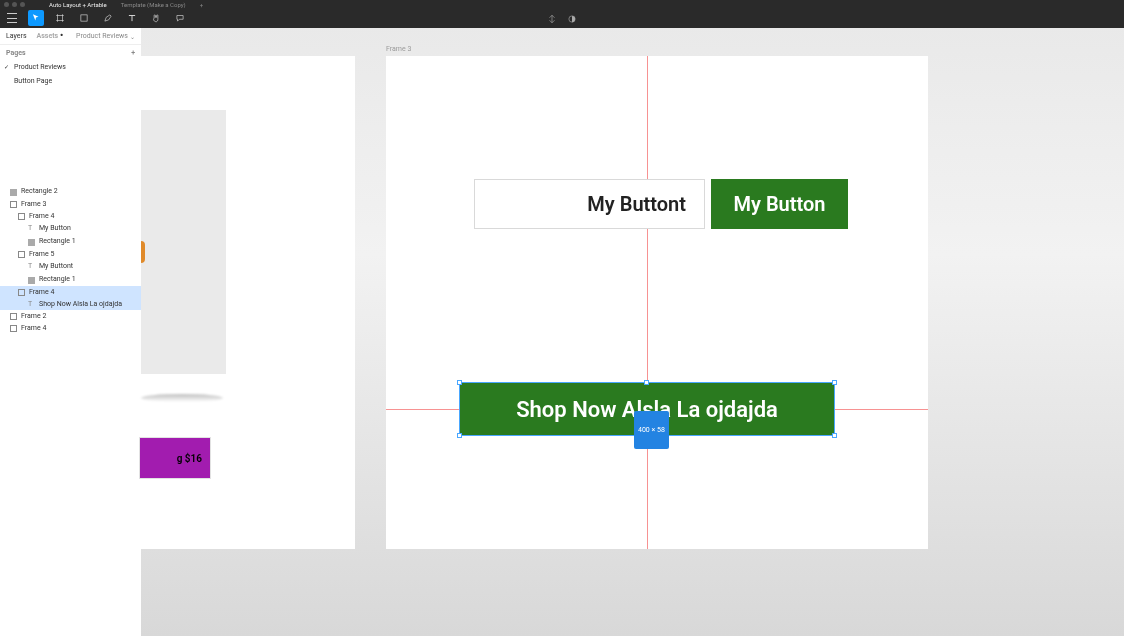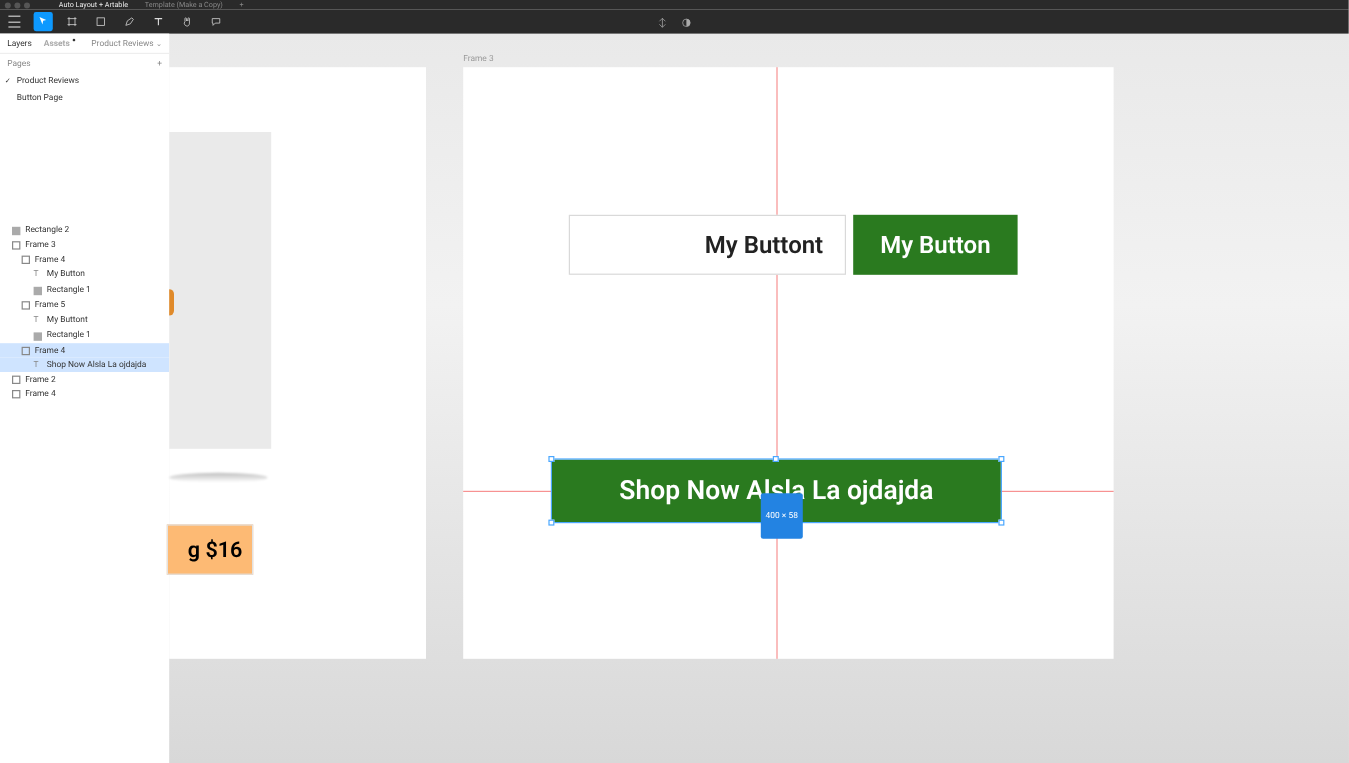--- a/index.html
+++ b/index.html
@@ -22,42 +22,42 @@
   .toolbar .center { position:absolute; left:50%; transform:translateX(-50%); display:flex; gap:10px; align-items:center; }
 
   
   .leftpanel { position:absolute; left:0; top:28px; width:141px; bottom:0; background:#fff; font-size:7px; color:#333; }
   .lp-tabs { display:flex; justify-content:flex-start; align-items:center; padding:4px 6px; border-bottom:1px solid #eee; }
   .lp-tabs .tab { margin-right:10px; }
   .lp-tabs .tab.dim { color:#aaa; position:relative;font-weight:bold; }
   .lp-tabs .tab.dim::after { content:"•"; position:absolute; top:-2px; right:-5px; font-size:9px; color:#333; }
   .lp-tabs .right { margin-left:auto; color:#888; }
   .lp-tabs .chev { margin-left:2px; font-size:6px; color:#888; }
-  .lp-pages-hd { display:flex; justify-content:space-between; padding:4px 6px 3px; color:#888; }
+  .lp-pages-hd { display:flex; justify-content:space-between; padding:4px 6px 3px; color:#888;font-weight:bold; }
   .lp-pages-hd .plus { color:#888; }
   .page-item { padding:3px 6px 3px 14px; position:relative; }
   .page-item.active::before { content:"✓"; position:absolute; left:4px; top:3px; font-size:6px; }
   .layers-list { margin-top:96px; }
   .layer { padding:2px 4px 2px 10px; display:flex; align-items:center; gap:4px; white-space:nowrap; }
   .layer.indent1 { padding-left:18px; }
   .layer.indent2 { padding-left:28px; }
   .layer.selected { background:#cfe4ff; }
   .layer .ic { width:7px; height:7px; display:inline-block; }
   .ic-frame { border:1px solid #888; }
   .ic-text { font-size:7px; line-height:7px; color:#888; }
   .ic-dash { width:7px; height:1px; background:#aaa; margin-top:3px; }
 
   
   .canvas { position:absolute; left:141px; right:0; top:28px; bottom:0; }
 
   .artboard-left { position:absolute; left:0; top:28px; width:214px; height:493px; background:#fff; }
   .artboard-left .graybox { position:absolute; left:0; top:54px; width:85px; height:264px; background:#eaeaea; }
   .artboard-left .orangebit { position:absolute; left:0; top:131px; width:4px; height:22px; background:#e08a2a; border-radius:0 4px 4px 0; }
   .artboard-left .shadowline { position:absolute; left:0; top:284px; width:82px; height:8px; background:linear-gradient(180deg, rgba(0,0,0,0.25), rgba(0,0,0,0)); border-radius:50%; filter:blur(1px);}
-  .artboard-left .pricecard { position:absolute; left:-2px; top:381px; width:72px; height:42px; background:#fdba74; border:1px solid #e2e2e2; display:flex; align-items:center; justify-content:flex-end; padding-right:8px; font-weight:600; font-size:18px; }
+  .artboard-left .pricecard { position:absolute; left:-2px; top:381px; width:72px; height:42px; background:#a21caf; border:1px solid #e2e2e2; display:flex; align-items:center; justify-content:flex-end; padding-right:8px; font-weight:600; font-size:10px; }
 
   .frame3-label { position:absolute; left:245px; top:17px; font-size:7px; color:#9a9a9a; }
   .artboard-right { position:absolute; left:245px; top:28px; width:542px; height:493px; background:#fff; }
 
   .btn-outline { position:absolute; left:88px; top:123px; width:231px; height:50px; border:1px solid #d9d9d9; background:#fff; display:flex; align-items:center; justify-content:flex-end; padding-right:18px; font-size:20px; font-weight:600; color:#222; }
   .btn-green1 { position:absolute; left:325px; top:123px; width:137px; height:50px; background:#2a7a1f; color:#fff; display:flex; align-items:center; justify-content:center; font-size:20px; font-weight:600; }
 
   .sel-wrap { position:absolute; left:74px; top:327px; width:374px; height:52px; }
   .btn-green2 { width:100%; height:100%; background:#2a7a1f; color:#fff; display:flex; align-items:center; justify-content:center; font-size:22px; font-weight:600; outline:1px solid #4aa7ff; position:relative; }
   .handle { position:absolute; width:5px; height:5px; background:#fff; border:1px solid #4aa7ff; }

